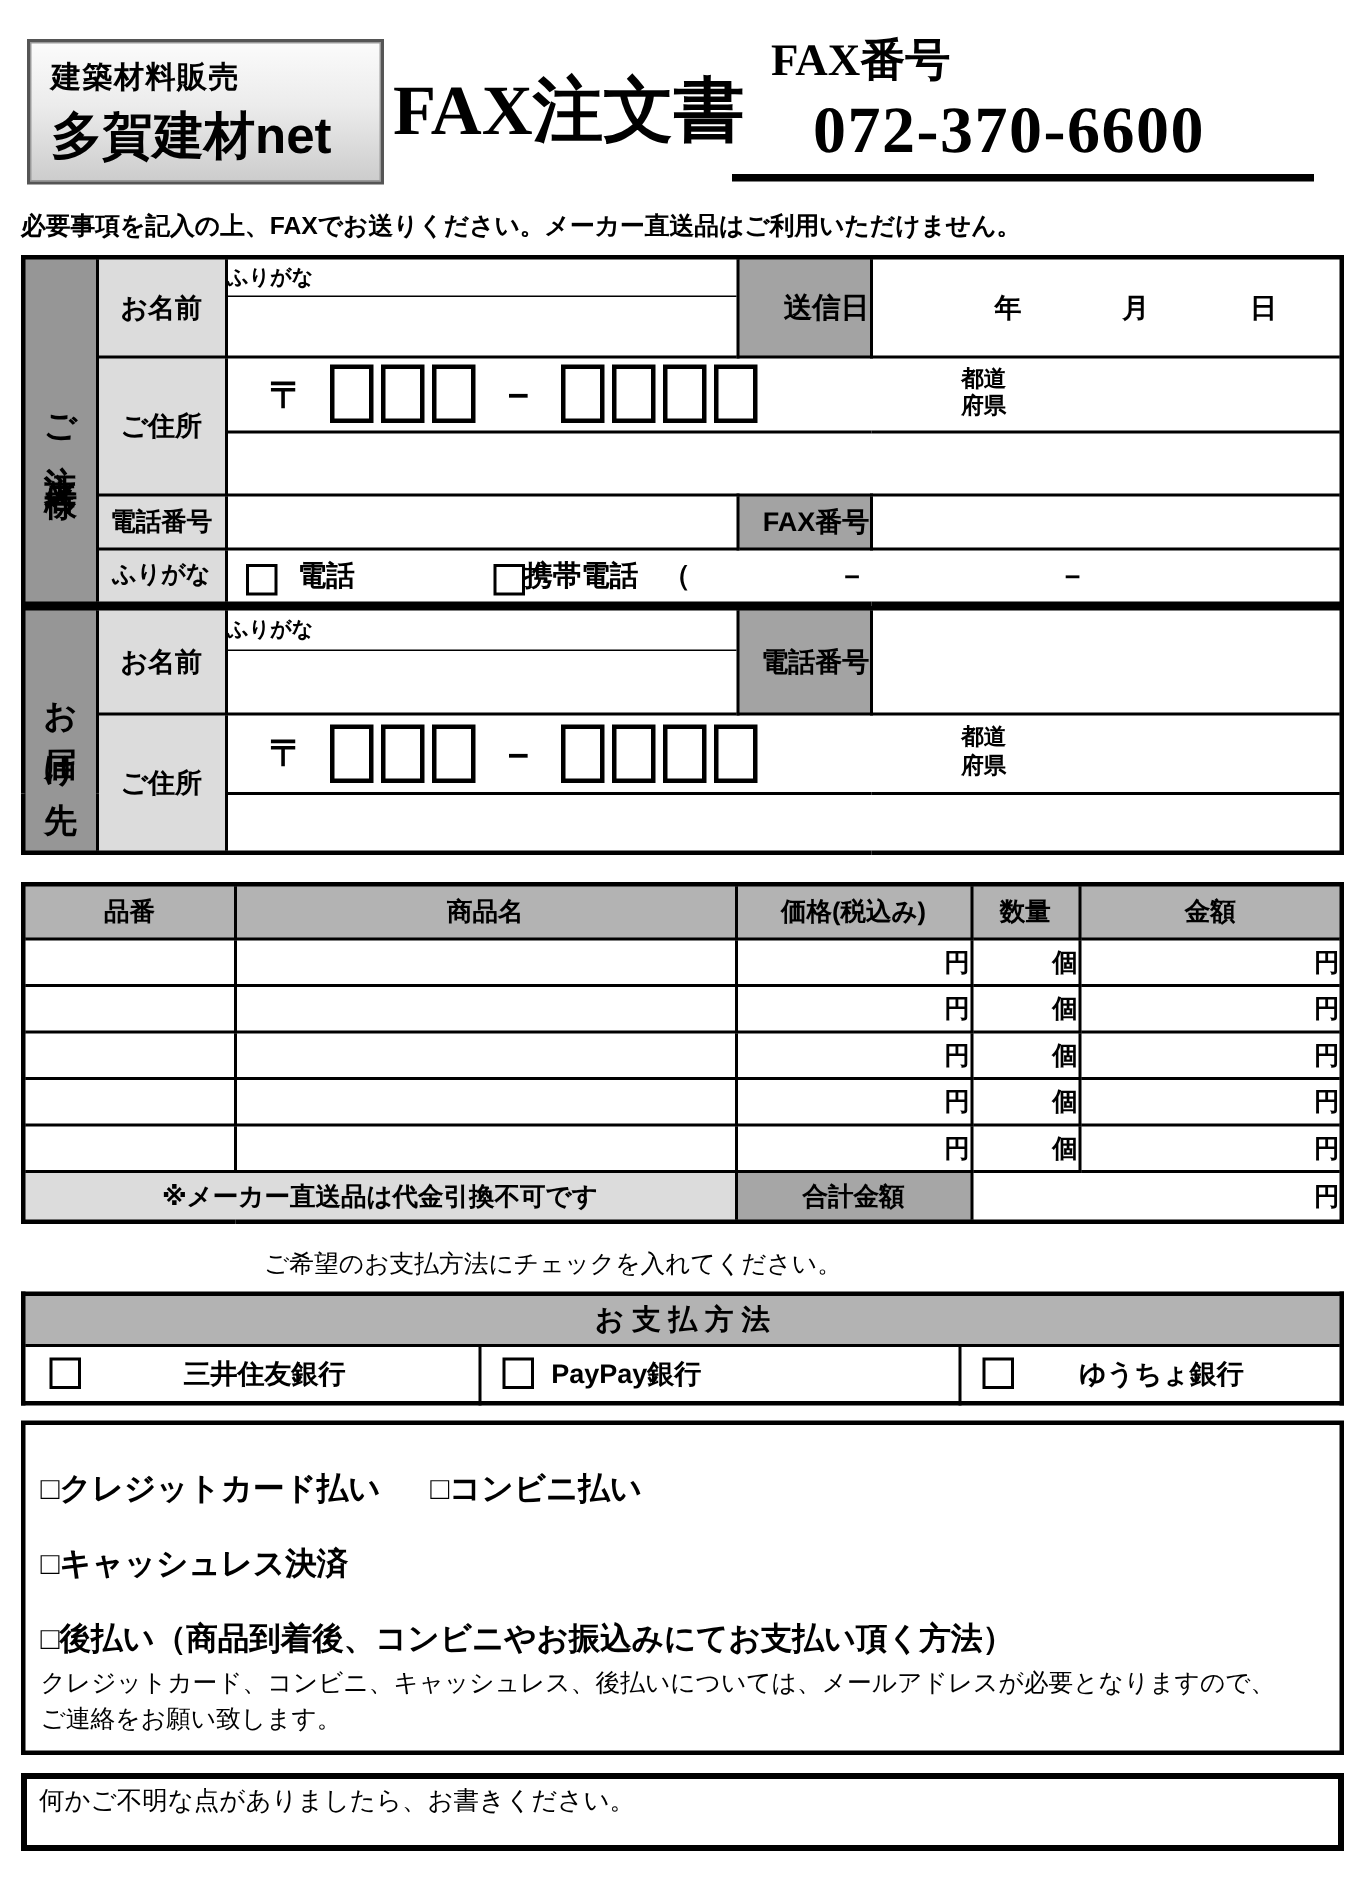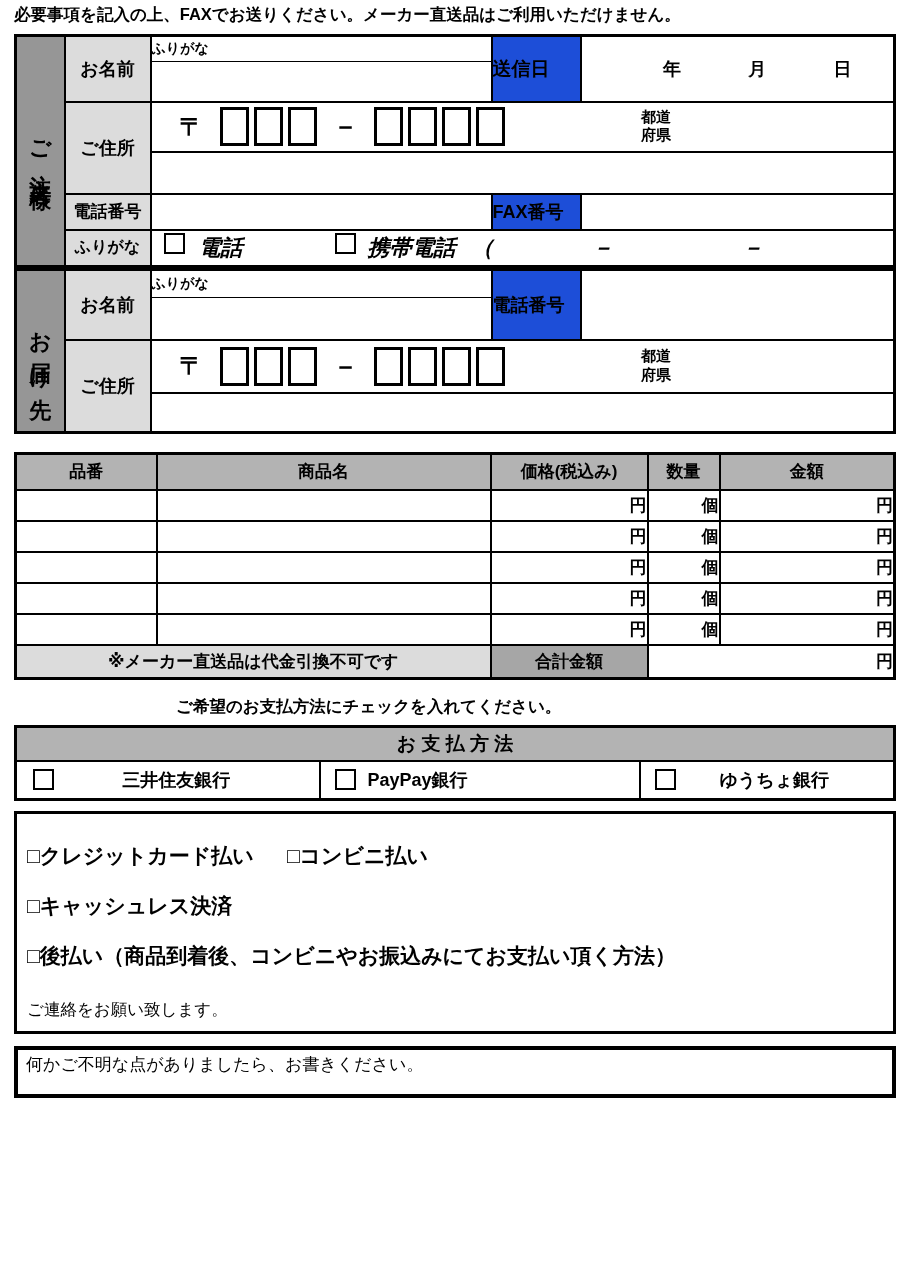--- a/index.html
+++ b/index.html
@@ -23,45 +23,45 @@
   .instruction { margin:4px 0 8px 14px; font-size:16.5px; font-weight:bold; }
 
   
   table.form { border-collapse:collapse; margin-left:14px; width:882px; table-layout:fixed;
                border:3px solid #000; }
   table.form td { border:2px solid #000; padding:0; vertical-align:middle; font-weight:bold; }
   td.vhead { background:#969696; text-align:center; }
   .vtext { writing-mode:vertical-rl; text-orientation:upright; font-size:22px; font-weight:bold;
            letter-spacing:5px; margin:0 auto; }
   td.rlabel { background:#dcdcdc; text-align:center; font-size:18px; }
-  td.glabel { background:#1d4ed8; text-align:left; font-size:19px;margin-left:20px; }
+  td.glabel { background:#a3a3a3; text-align:right; font-size:19px;margin-left:20px; }
   td.furigana { font-size:14px; padding-left:42px; vertical-align:middle; }
   td.inputcell { background:#fff; }
 
   .datecell { display:flex; justify-content:space-around; align-items:center;
               padding-left:48px; padding-right:8px; font-size:18px; }
 
   .postal { display:flex; align-items:center; position:relative; height:100%; }
   .postal-mark { font-size:24px; font-weight:bold; margin-left:28px; }
   .pbox { width:29px; height:39px; border:3px solid #000; background:#fff; margin-left:5px; }
   .pdash { font-size:26px; font-weight:bold; margin:0 10px 0 16px; }
   .pref { position:absolute; left:66%; top:50%; transform:translateY(-50%);
           font-size:15px; line-height:1.25; text-align:left; }
 
   .cbox { width:21px; height:21px; border:2.5px solid #000; background:#fff; flex:0 0 auto; }
-  .contact-row { display:flex; align-items:flex-start; font-size:22px;font-style:italic; }
+  .contact-row { display:flex; align-items:flex-end; font-size:19px; }
   .contact-row .t1 { margin-left:14px; }
   .contact-row .cb2 { margin-left:92px; }
-  .contact-row .t2 { margin-left:12px; }
+  .contact-row .t2 { margin-left:0; }
   .contact-row .paren { margin-left:16px; }
   .contact-row .d1 { margin-left:98px; }
   .contact-row .d2 { margin-left:128px; }
 
   .section-caption { font-size:16.5px; font-weight:bold; margin:14px 0 7px 110px; }
-  .pay-caption { font-size:16.5px; font-weight:bold; margin:16px 0 7px 176px; }
+  .pay-caption { font-size:16.5px; font-weight:normal; margin:16px 0 7px 176px; }
 
   
   table.items td { font-size:17px; }
   .items-head td { background:#b3b3b3; text-align:center; font-size:18px; height:36px; }
   .item-row td { height:31px; }
   .unitcell { text-align:right; padding-right:6px; }
   td.direct-note { background:#dcdcdc; text-align:center; font-size:17px; height:34px; }
   td.total-label { background:#a6a6a6; text-align:center; font-size:18px; }
 
   
@@ -81,20 +81,31 @@
 
   
   .comment-box { margin:12px 0 0 14px; width:882px; height:52px; border:4px solid #000;
                  padding:3px 8px; font-family:"Liberation Serif","DejaVu Serif",serif; font-size:17px; }
 </style>
 </head>
 <body>
 
 <div class="page">
 
+  <div class="header">
+    <div class="logo">
+      <div class="logo-tagline">建築材料販売</div>
+      <div class="logo-brand">多賀建材net</div>
+    </div>
+    <div class="doc-title">FAX注文書</div>
+    <div class="fax-block">
+      <div class="fax-label">FAX番号</div>
+      <div class="fax-number">072-370-6600</div>
+    </div>
+  </div>
 
   <div class="instruction">必要事項を記入の上、FAXでお送りください。メーカー直送品はご利用いただけません。</div>
 
   <table class="form">
     <colgroup>
         <col style="width:49px">
         <col style="width:86px">
         <col style="width:341px">
         <col style="width:89px">
         <col>
@@ -311,21 +322,21 @@
     </table>
 
   <div class="other-box">
     <div class="other-line">
       <span>□クレジットカード払い</span><span class="gap"></span>
       <span>□コンビニ払い</span>
     </div>
     <div class="other-line">□キャッシュレス決済</div>
     <div class="other-line">□後払い（商品到着後、コンビニやお振込みにてお支払い頂く方法）</div>
     <div class="other-note">
-      <br>
+      <span>クレジットカード、コンビニ、キャッシュレス、後払いについては、メールアドレスが必要となりますので、</span><br>
       <span>ご連絡をお願い致します。</span>
     </div>
   </div>
 
   <div class="comment-box">
     <span>何かご不明な点がありましたら、お書きください。</span>
   </div>
 
 </div>
 

